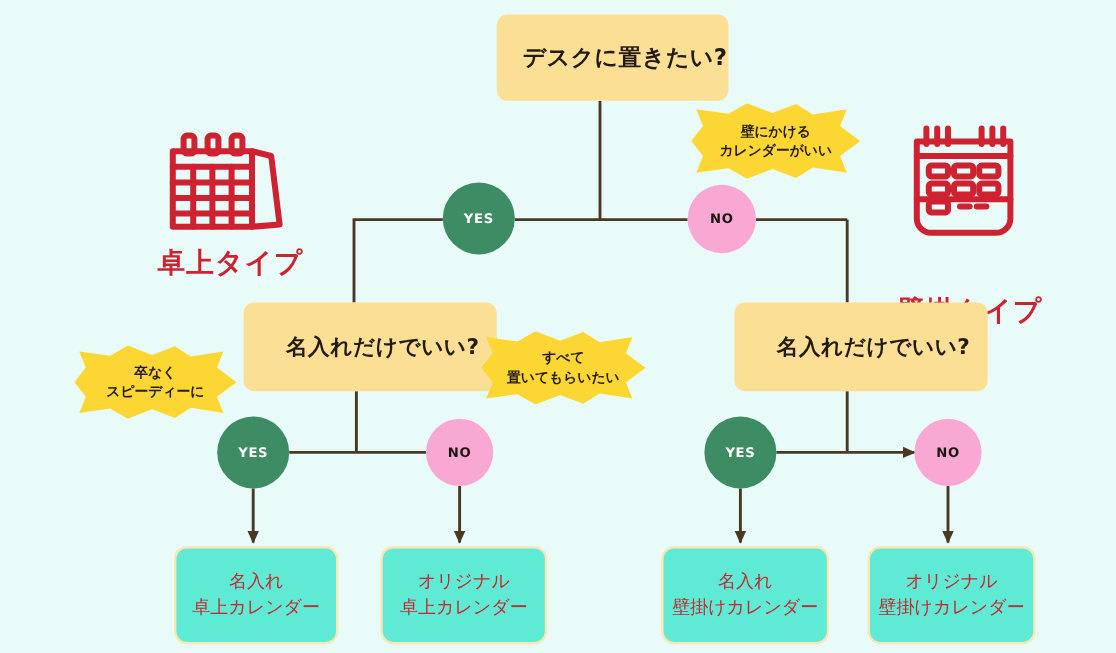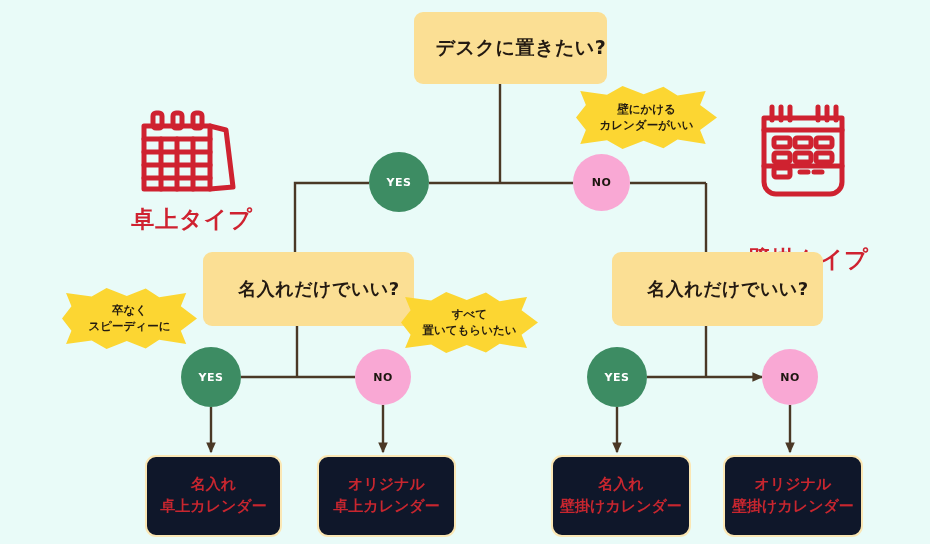--- a/index.html
+++ b/index.html
@@ -88,30 +88,30 @@
       33% 100%, 22% 86%,  3% 92%,  7% 70%);
     clip-path: polygon(
        0% 50%,  7% 30%,  3% 8%,  22% 14%,  33% 0%, 48% 13%,
       62% 1%,  72% 15%,  92% 8%,  88% 30%, 100% 50%,
       88% 70%, 92% 92%,  72% 85%, 62% 99%, 48% 87%,
       33% 100%, 22% 86%,  3% 92%,  7% 70%);
   }
   .b-desk  { left: 291px; top: 86px;  width: 135px; height: 63px; }
   .b-wall  { left: 576px; top: 86px;  width: 141px; height: 63px; }
   .b-speed { left: 62px;  top: 288px; width: 135px; height: 61px; }
-  .b-design{ left: 401px; top: 292px; width: 137px; height: 61px; }
+  .b-design{ left: 401px; top: 276px; width: 137px; height: 61px; }
 
   
   .result {
     position: absolute;
-    background: #0f172a;
+    background: #5eead4;
     border: 2px solid #fbe7b4;
     border-radius: 11px;
     color: #c8262f;
-    font-weight: 700;
+    font-weight: 400;
     font-size: 15px;
     line-height: 1.45;
     text-align: center;
     display: flex;
     align-items: center;
     justify-content: center;
     z-index: 3;
   }
   .r-1 { left: 145px; top: 455px; width: 133px; height: 78px; }
   .r-2 { left: 317px; top: 455px; width: 135px; height: 78px; }

